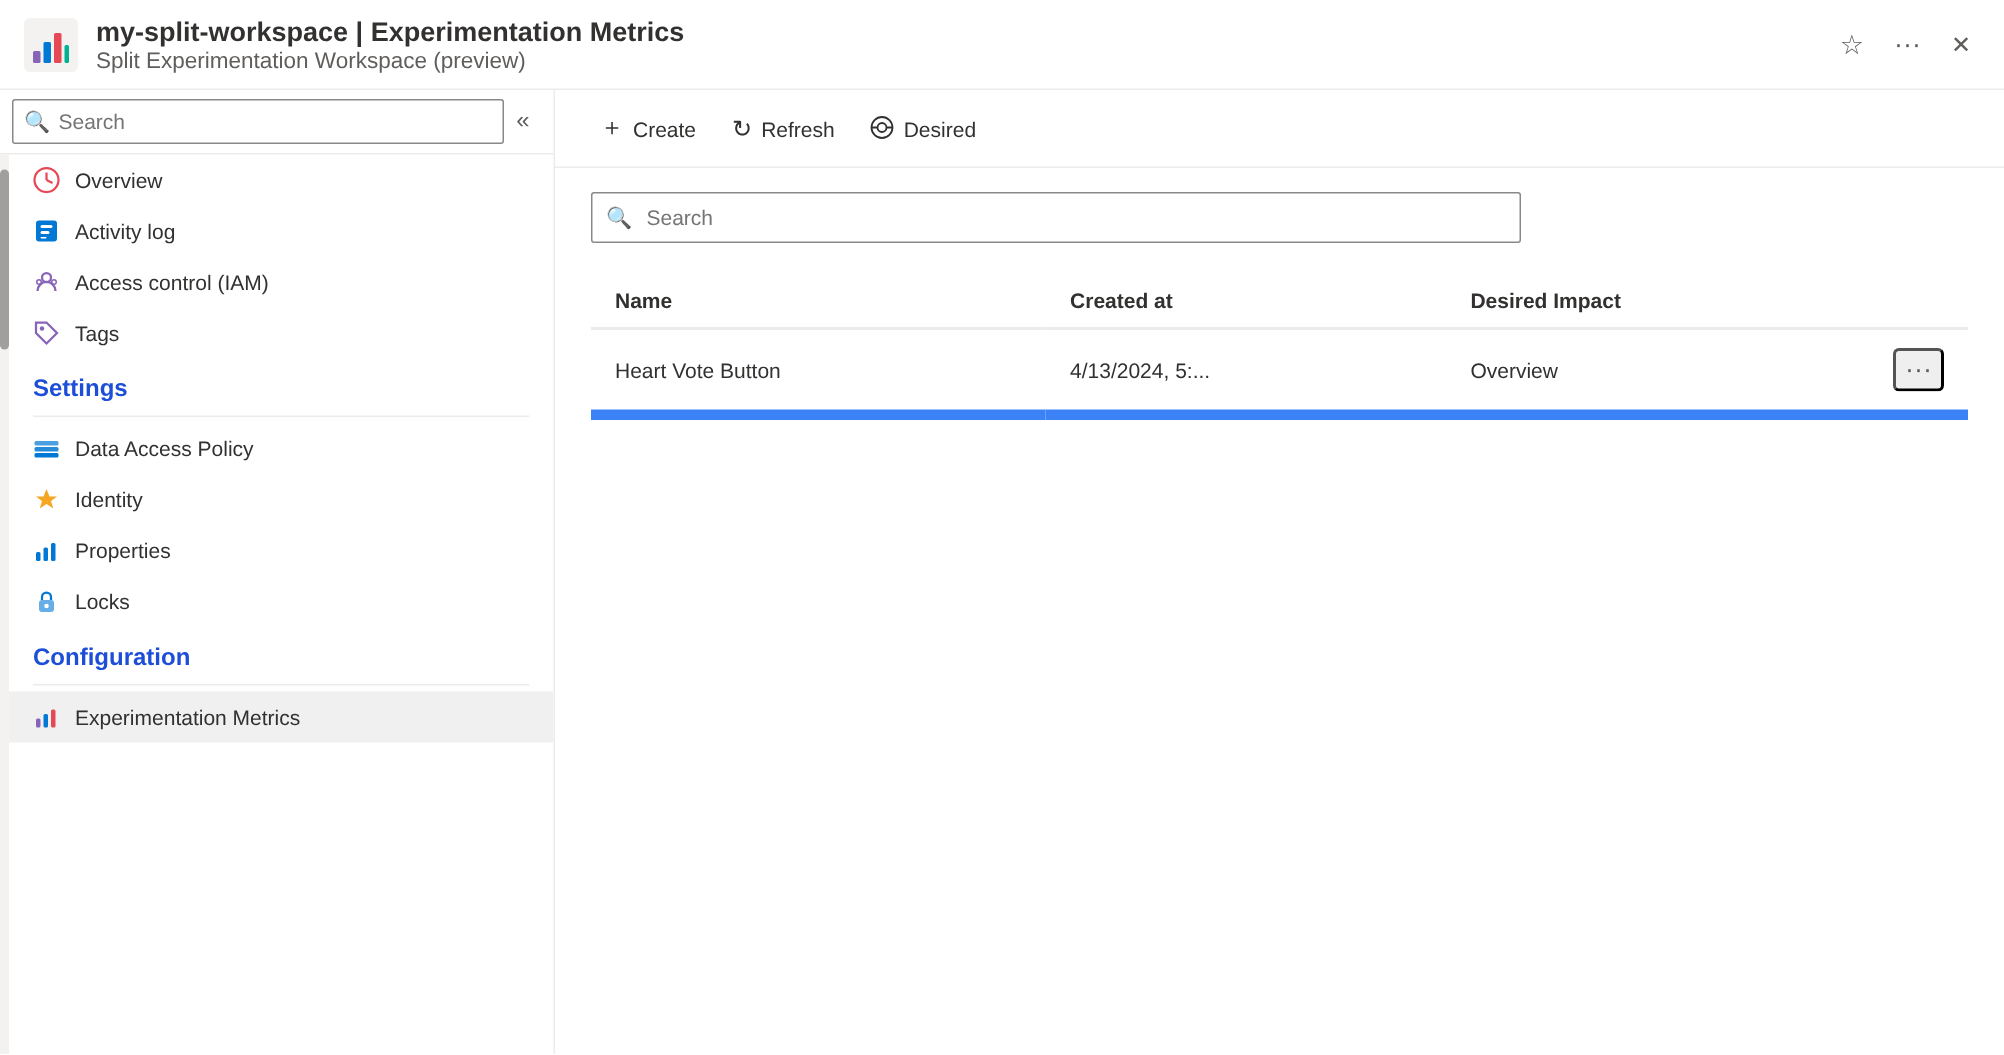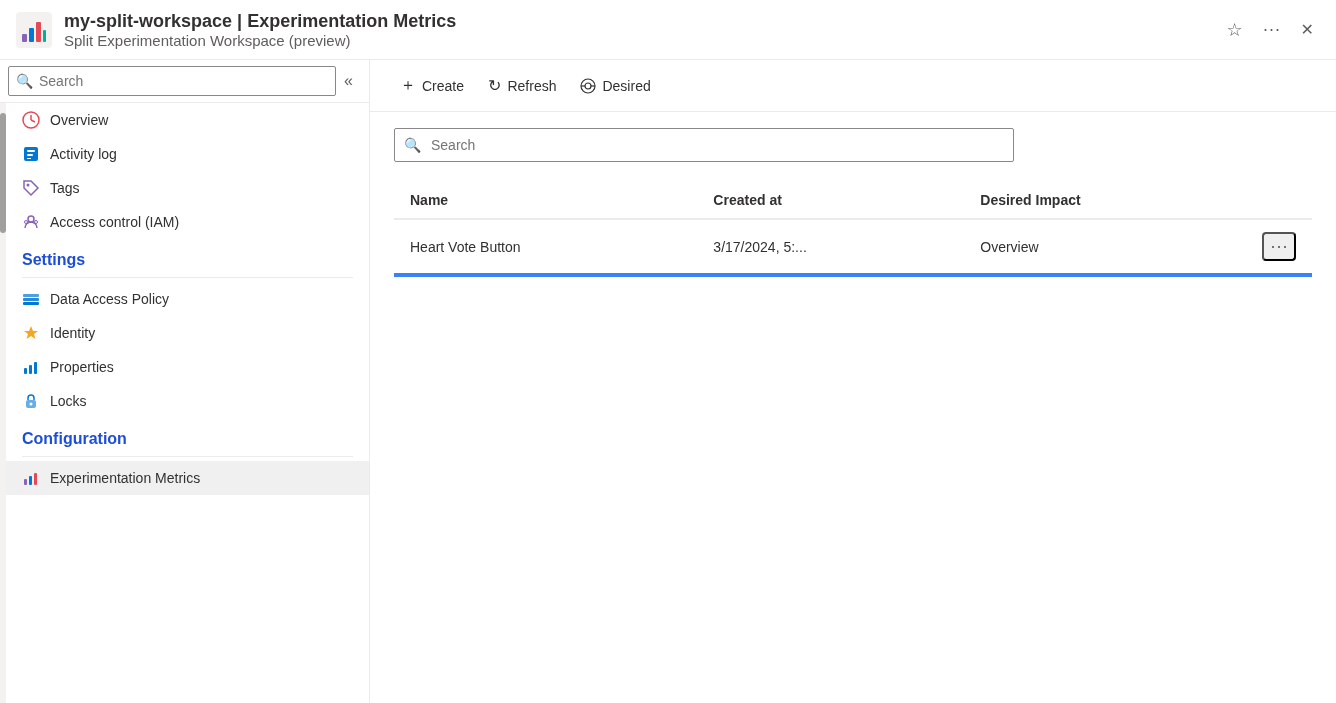--- a/index.html
+++ b/index.html
@@ -51,21 +51,21 @@
     .toolbar-btn .btn-icon { font-size: 16px; }
 
     .content-body { padding: 16px 24px; flex: 1; overflow-y: auto; }
     .search-bar-wrap { position: relative; margin-bottom: 20px; }
     .content-search { width: 620px; border: 1px solid #8a8886; border-radius: 2px; padding: 8px 12px 8px 36px; font-size: 14px; outline: none; }
     .search-bar-wrap .search-icon { position: absolute; left: 10px; top: 50%; transform: translateY(-50%); color: #605e5c; font-size: 14px; pointer-events: none; }
 
     
     .data-table { width: 100%; border-collapse: collapse; }
     .data-table th { text-align: left; font-weight: 600; padding: 10px 16px; border-bottom: 2px solid #edebe9; color: #323130; font-size: 14px; }
-    .data-table td { padding: 12px 16px; border-bottom: 4px solid #3b82f6; font-size: 14px; color: #323130; }
+    .data-table td { padding: 12px 16px; border-bottom: 7px solid #3b82f6; font-size: 14px; color: #323130; }
     .desired-impact { color: #0078d4; }
     .row-actions { color: #605e5c; font-size: 18px; cursor: pointer; padding: 2px 6px; border-radius: 4px; }
     .actions-col { width: 40px; text-align: right; }
 
     
     .icon-overview { color: #e74856; }
     .icon-activity { color: #0078d4; }
     .icon-iam { color: #8764b8; }
     .icon-tags { color: #8764b8; }
     .icon-dap { color: #0078d4; }
@@ -138,39 +138,39 @@
               <rect x="2" y="2" width="14" height="14" rx="2" fill="#0078d4"></rect>
               <rect x="5" y="5" width="8" height="2" rx="1" fill="white"></rect>
               <rect x="5" y="9" width="6" height="2" rx="1" fill="white"></rect>
               <rect x="5" y="13" width="4" height="1" rx="0.5" fill="white"></rect>
             </svg>
           </span>
           <span>Activity log</span>
         </div>
 
         <div class="sidebar-item">
-          <span class="item-icon icon-tags">
-            <svg width="18" height="18" viewBox="0 0 18 18" fill="none">
-              <path d="M2 2h7l7 7-7 7-7-7V2z" stroke="#8764b8" stroke-width="1.5" fill="none"></path>
-              <circle cx="6" cy="6" r="1.5" fill="#8764b8"></circle>
-            </svg>
-          </span>
-          <span>Tags</span>
-        </div>
-
-        <div class="sidebar-item">
           <span class="item-icon icon-iam">
             <svg width="18" height="18" viewBox="0 0 18 18" fill="none">
               <circle cx="9" cy="6" r="3" stroke="#8764b8" stroke-width="1.5" fill="none"></circle>
               <path d="M3 15c0-3.3 2.7-6 6-6s6 2.7 6 6" stroke="#8764b8" stroke-width="1.5" fill="none"></path>
               <circle cx="14" cy="9" r="1.5" stroke="#8764b8" stroke-width="1" fill="none"></circle>
               <circle cx="4" cy="9" r="1.5" stroke="#8764b8" stroke-width="1" fill="none"></circle>
             </svg>
           </span>
           <span>Access control (IAM)</span>
+        </div>
+
+        <div class="sidebar-item">
+          <span class="item-icon icon-tags">
+            <svg width="18" height="18" viewBox="0 0 18 18" fill="none">
+              <path d="M2 2h7l7 7-7 7-7-7V2z" stroke="#8764b8" stroke-width="1.5" fill="none"></path>
+              <circle cx="6" cy="6" r="1.5" fill="#8764b8"></circle>
+            </svg>
+          </span>
+          <span>Tags</span>
         </div>
 
         <div class="sidebar-section-header">Settings</div>
         <hr class="sidebar-divider">
 
         <div class="sidebar-item">
           <span class="item-icon icon-dap">
             <svg width="18" height="18" viewBox="0 0 18 18" fill="none">
               <rect x="1" y="4" width="16" height="3" rx="1" fill="#0078d4" opacity="0.7"></rect>
               <rect x="1" y="8" width="16" height="3" rx="1" fill="#0078d4" opacity="0.85"></rect>
@@ -265,21 +265,21 @@
           <tr>
             <th>Name</th>
             <th>Created at</th>
             <th>Desired Impact</th>
             <th class="actions-col"></th>
           </tr>
         </thead>
         <tbody>
           <tr class="table-row">
             <td>Heart Vote Button</td>
-            <td>3/17/2024, 5:...</td>
+            <td>4/13/2024, 5:...</td>
             <td class="desired-impact">Overview</td>
             <td class="actions-col">
               <button class="row-actions">···</button>
             </td>
           </tr>
         </tbody>
       </table>
     </div>
   </div>
 

